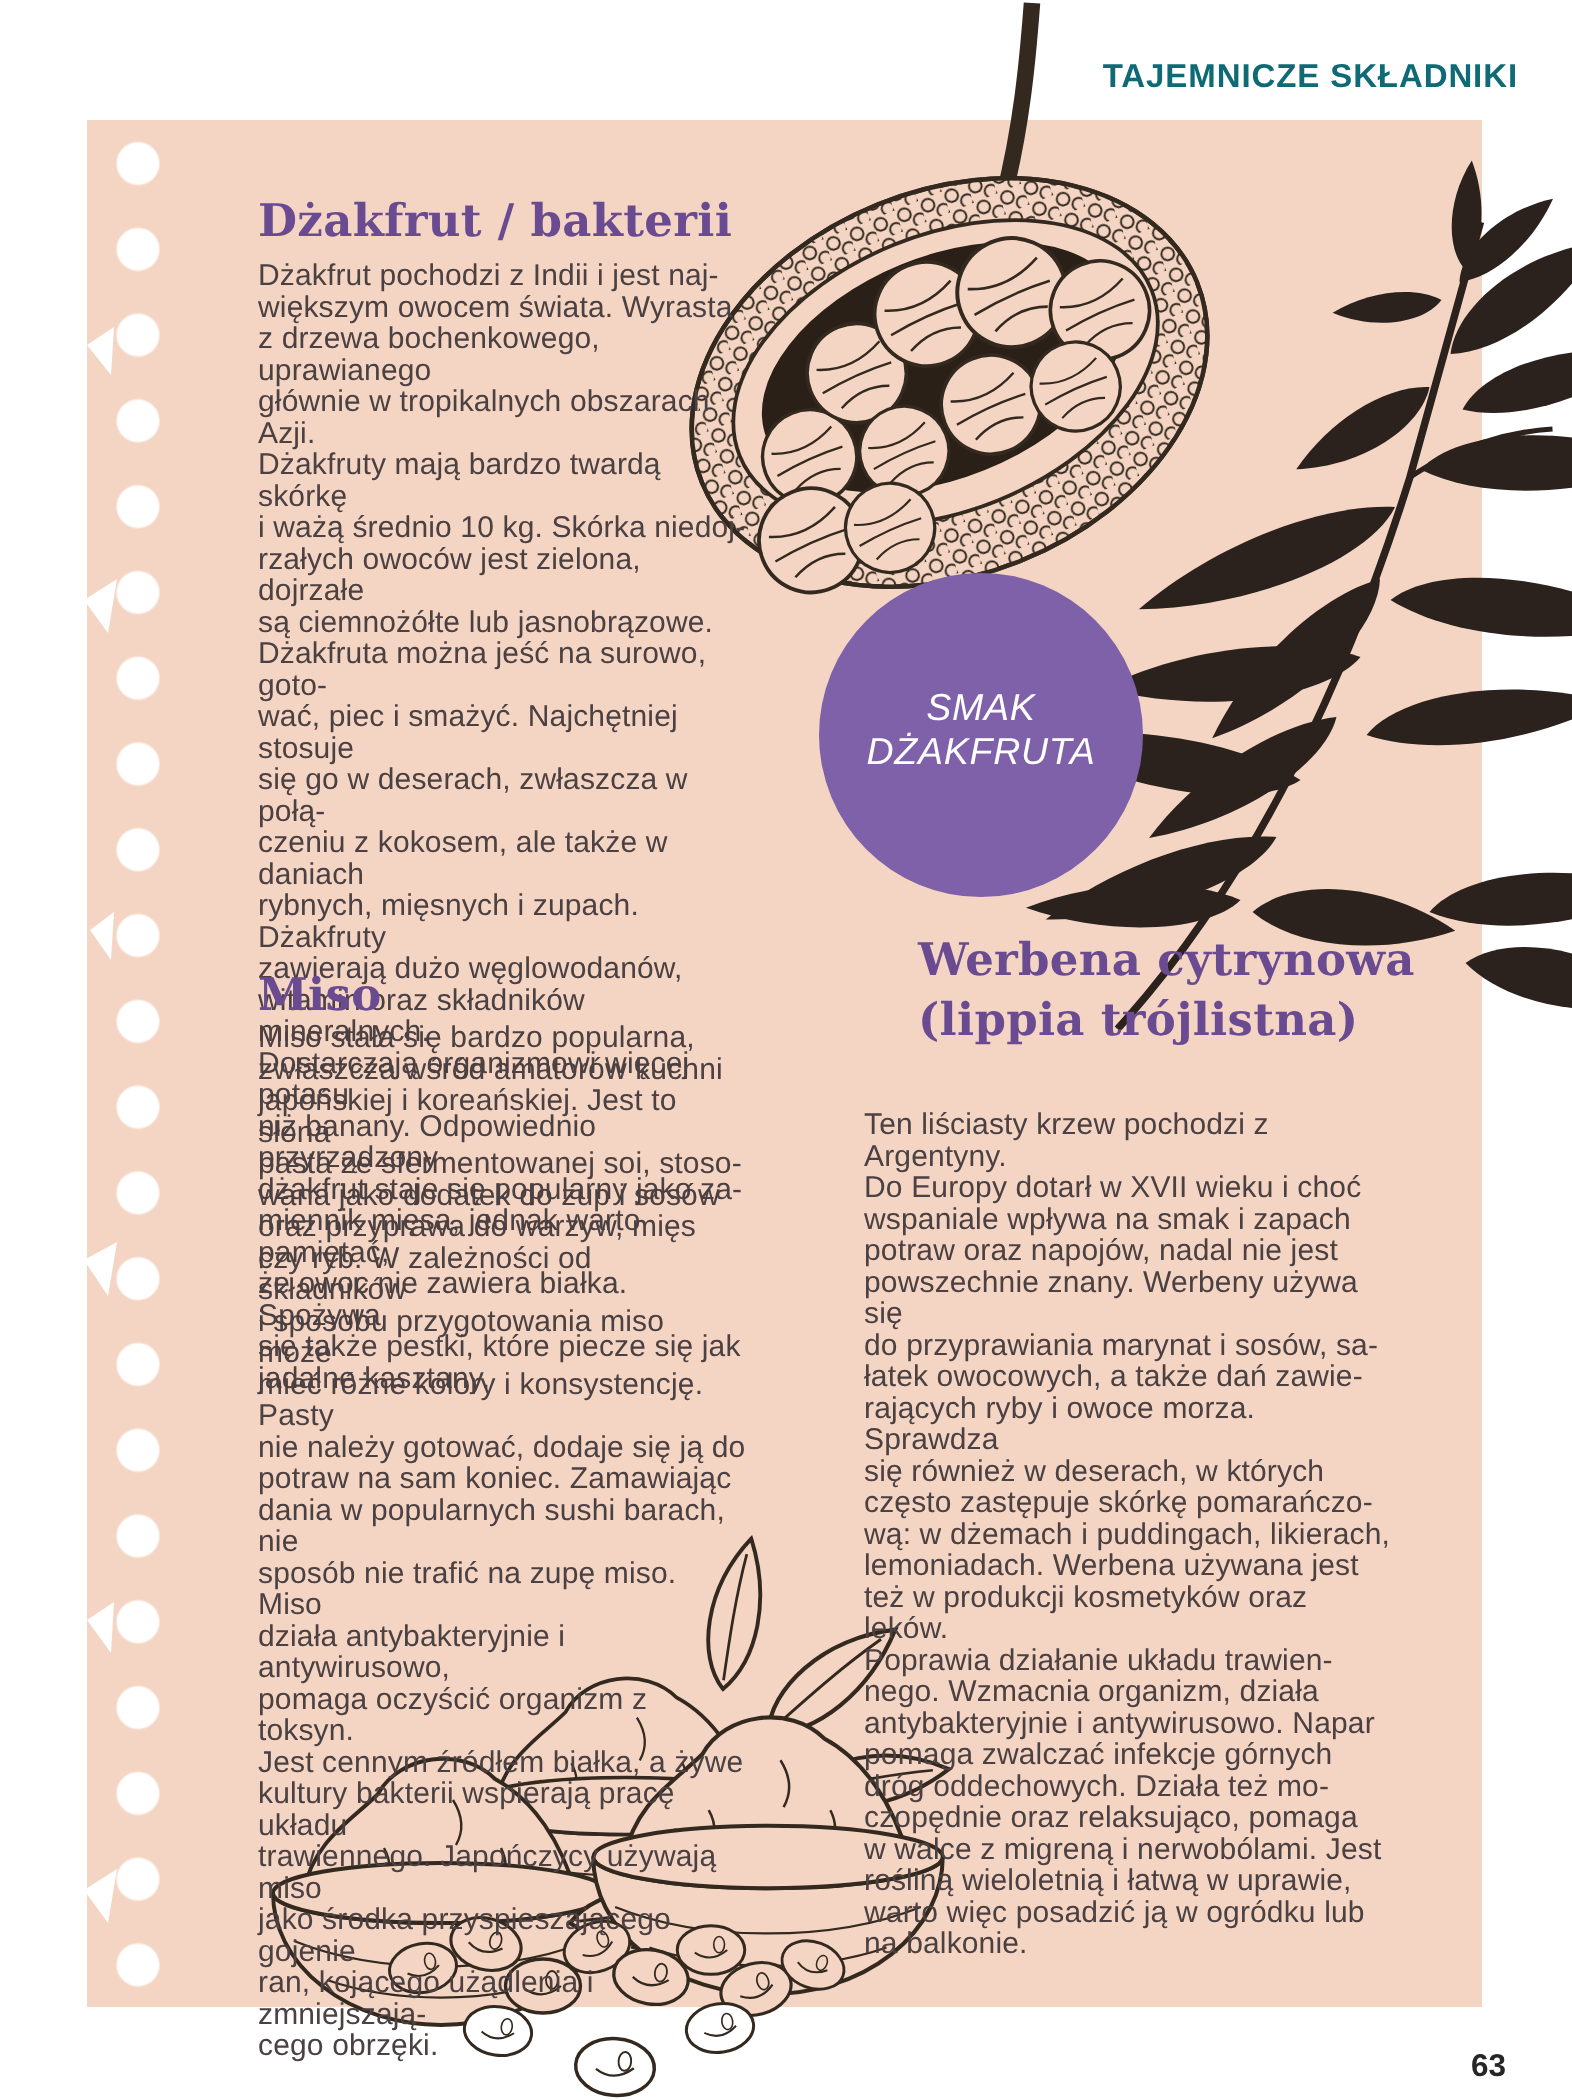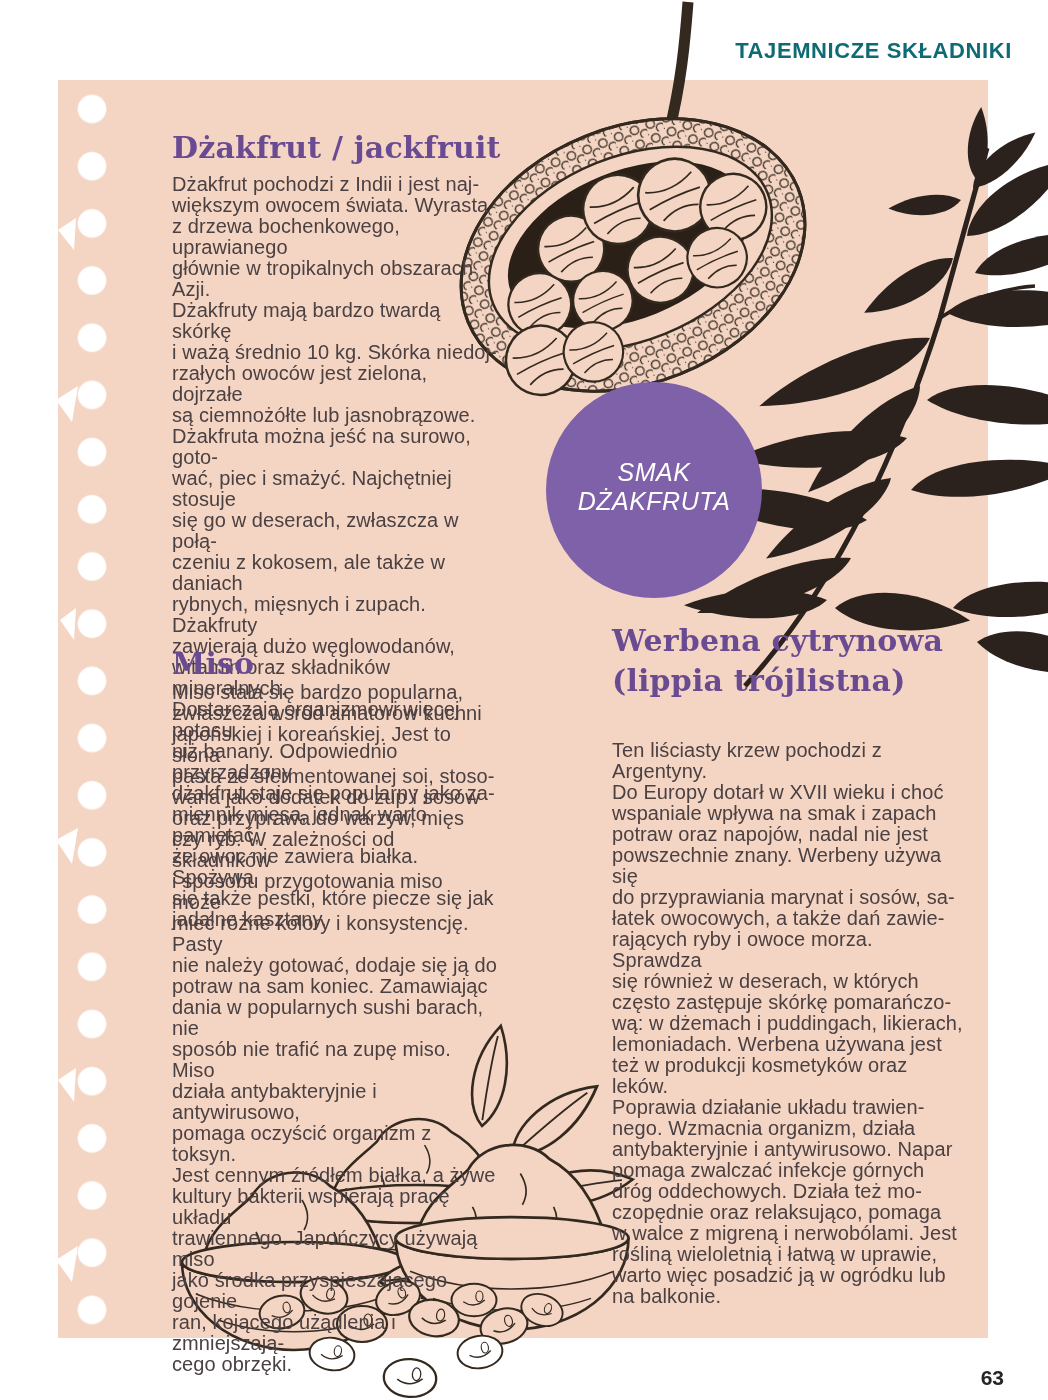--- a/index.html
+++ b/index.html
@@ -169,21 +169,21 @@
       <use href="#bean" transform="translate(322,240) rotate(-15) scale(0.95)"></use>
       <use href="#bean" transform="translate(360,224) rotate(20) scale(0.85)"></use>
     </g>
     <g fill="#ffffff">
       <use href="#bean" transform="translate(150,268) rotate(8) scale(0.9)"></use>
       <use href="#bean" transform="translate(298,266) rotate(-8) scale(0.9)"></use>
       <use href="#bean" transform="translate(228,292) rotate(4) scale(1.05)"></use>
     </g>
   </svg>
 
-  <div class="h1 txt" style="left:172px;top:128px">Dżakfrut / jackfruit</div>
+  <div class="h1 txt" style="left:172px;top:128px">Dżakfrut / bakterii</div>
   <div class="body-text txt" style="left:172px;top:174px;width:325px">Dżakfrut pochodzi z Indii i jest naj-
 większym owocem świata. Wyrasta
 z drzewa bochenkowego, uprawianego
 głównie w tropikalnych obszarach Azji.
 Dżakfruty mają bardzo twardą skórkę
 i ważą średnio 10 kg. Skórka niedoj-
 rzałych owoców jest zielona, dojrzałe
 są ciemnożółte lub jasnobrązowe.
 Dżakfruta można jeść na surowo, goto-
 wać, piec i smażyć. Najchętniej stosuje
@@ -218,21 +218,21 @@
 pomaga oczyścić organizm z toksyn.
 Jest cennym źródłem białka, a żywe
 kultury bakterii wspierają pracę układu
 trawiennego. Japończycy używają miso
 jako środka przyspieszającego gojenie
 ran, kojącego użądlenia i zmniejszają-
 cego obrzęki.</div>
 
   <div class="h1 txt" style="left:612px;top:621px">Werbena cytrynowa
 (lippia trójlistna)</div>
-  <div class="body-text txt" style="left:612px;top:740px;width:355px">Ten liściasty krzew pochodzi z Argentyny.
+  <div class="body-text txt" style="left:576px;top:740px;width:355px">Ten liściasty krzew pochodzi z Argentyny.
 Do Europy dotarł w XVII wieku i choć
 wspaniale wpływa na smak i zapach
 potraw oraz napojów, nadal nie jest
 powszechnie znany. Werbeny używa się
 do przyprawiania marynat i sosów, sa-
 łatek owocowych, a także dań zawie-
 rających ryby i owoce morza. Sprawdza
 się również w deserach, w których
 często zastępuje skórkę pomarańczo-
 wą: w dżemach i puddingach, likierach,

